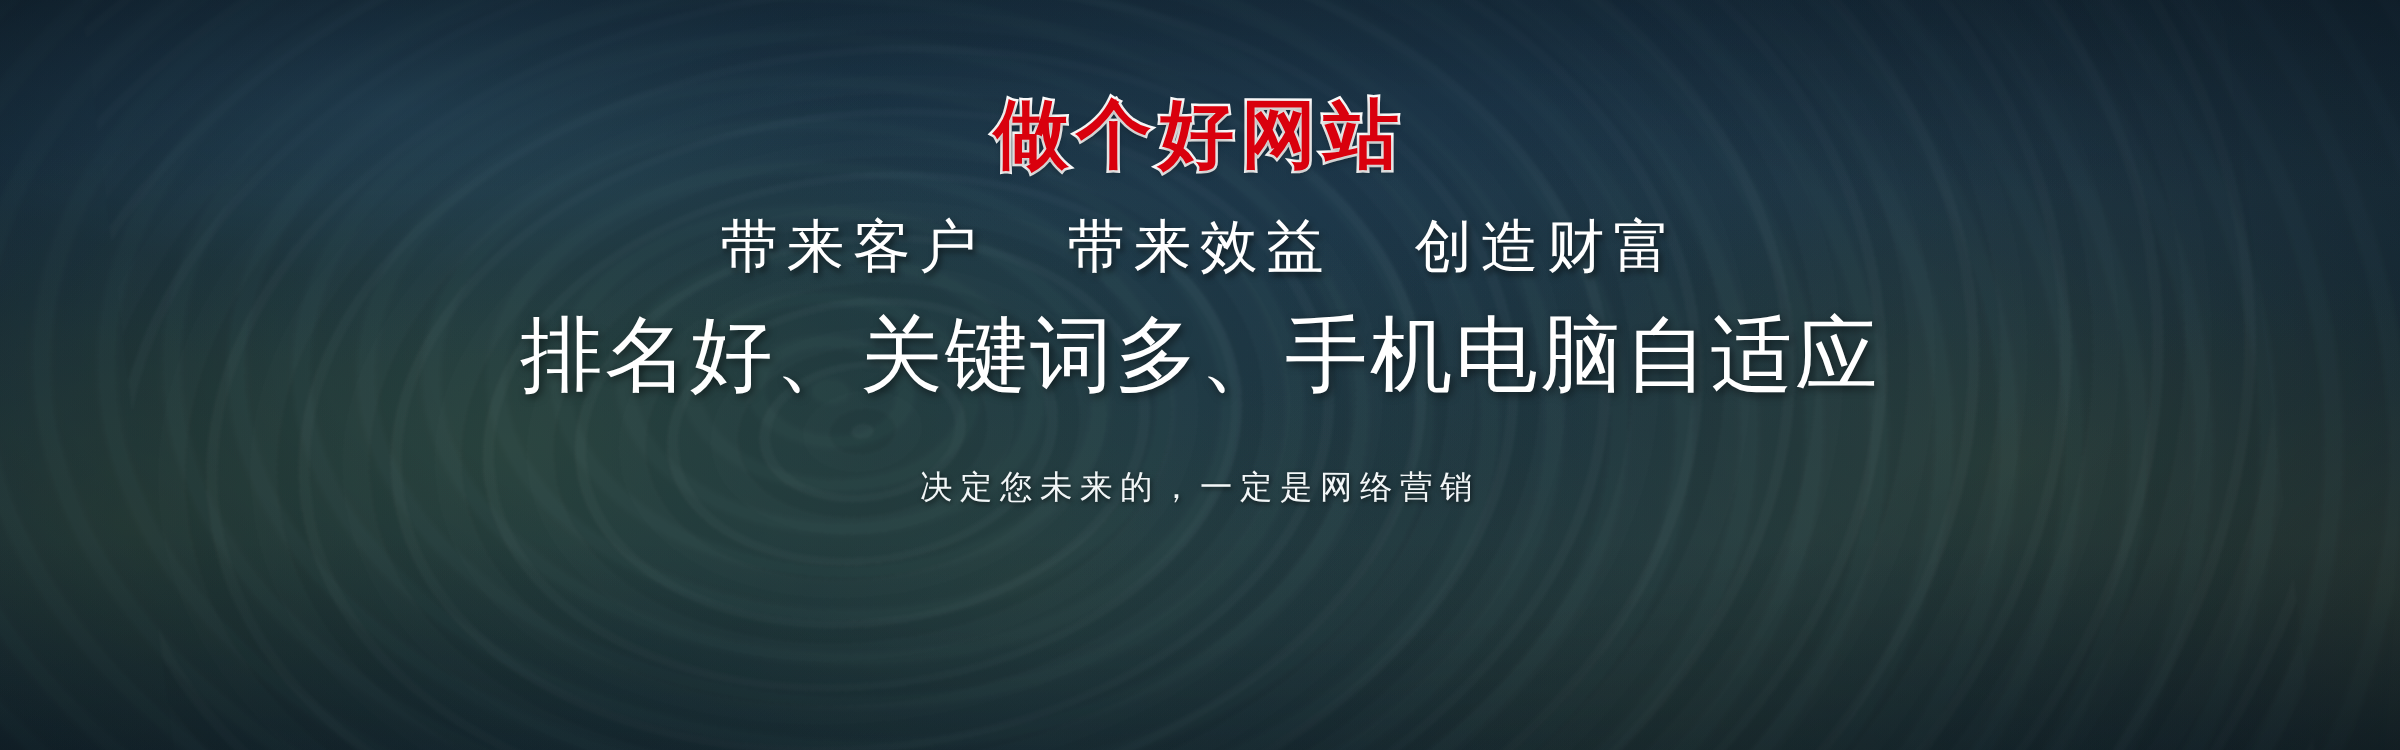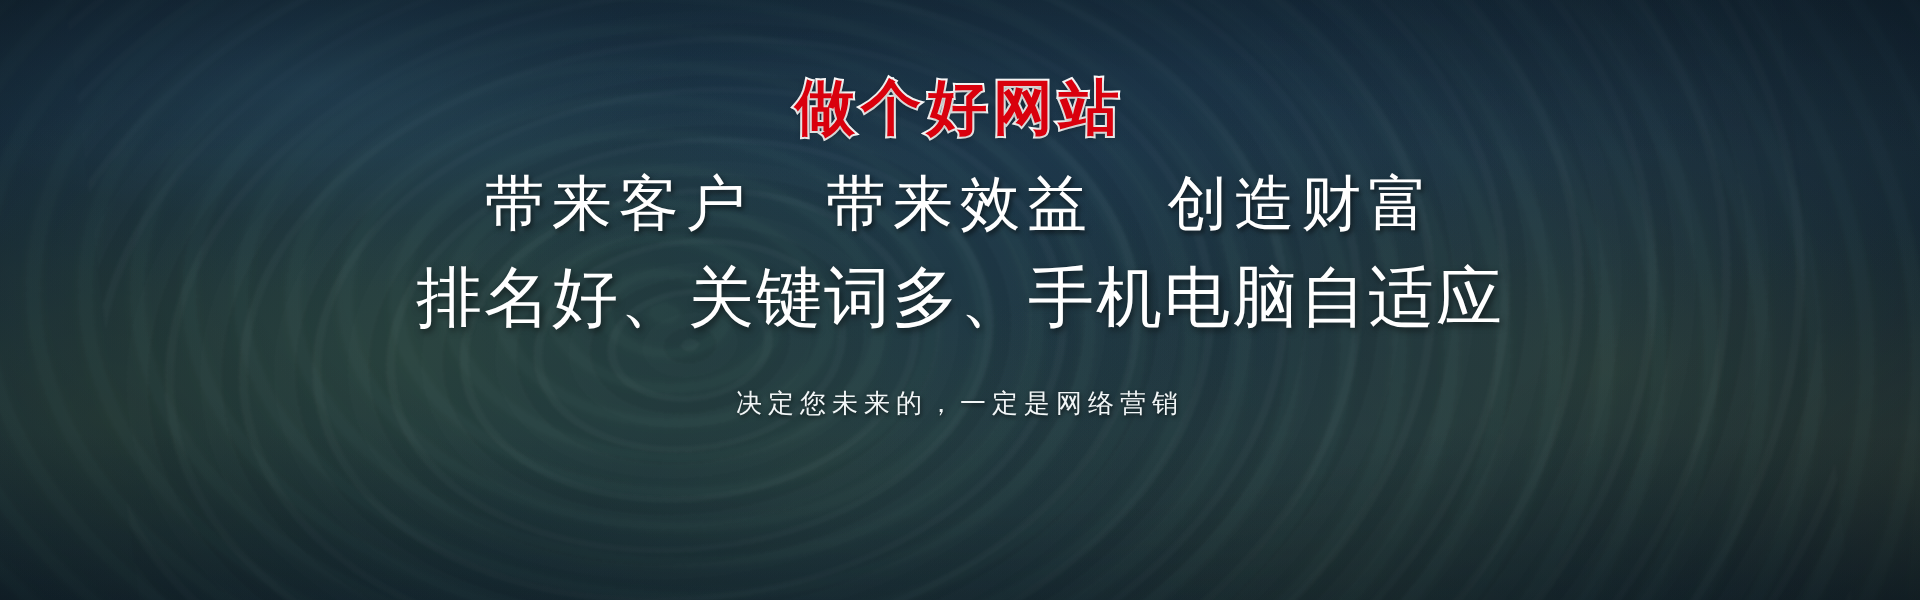--- a/index.html
+++ b/index.html
@@ -111,21 +111,21 @@
     paint-order: stroke fill;
     text-shadow:
       0 0 2px rgba(255,255,255,0.9),
       0 2px 6px rgba(0,0,0,0.35);
     margin: 0;
     white-space: nowrap;
   }
 
   .subline {
     margin-top: 36px;
-    font-size: 60px;
+    font-size: 46px;
     line-height: 1;
     font-weight: 400;
     letter-spacing: 7px;
     color: #ffffff;
     text-shadow: 2px 3px 5px rgba(0,0,0,0.55);
     white-space: nowrap;
   }
   .subline .gap { display: inline-block; width: 26px; }
 
   .mainline {

